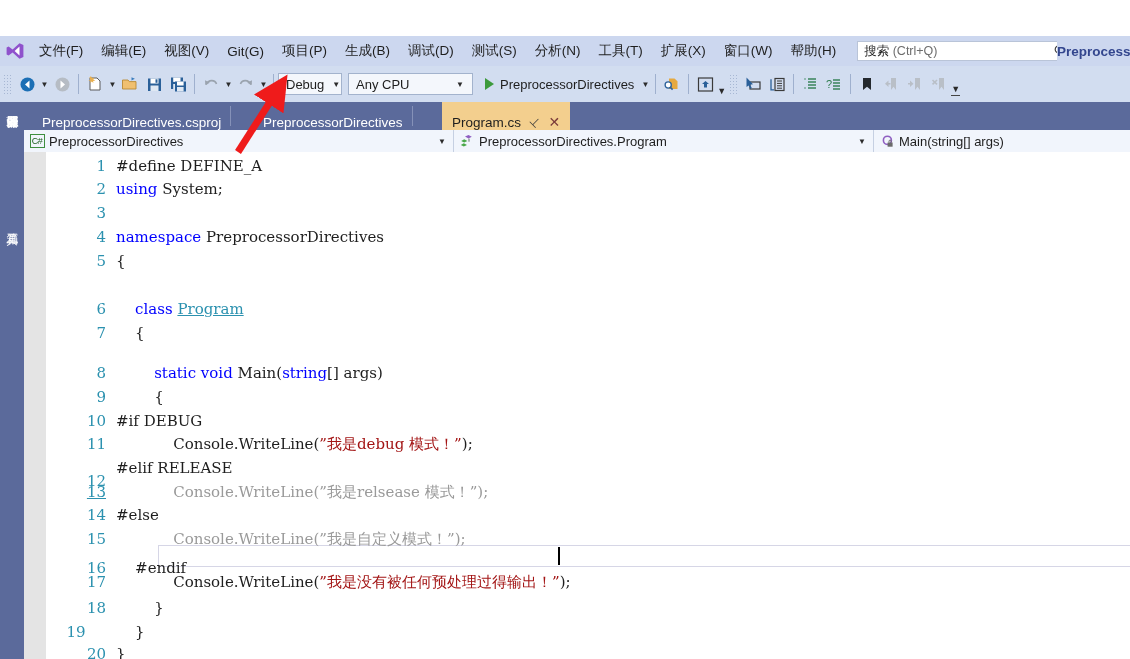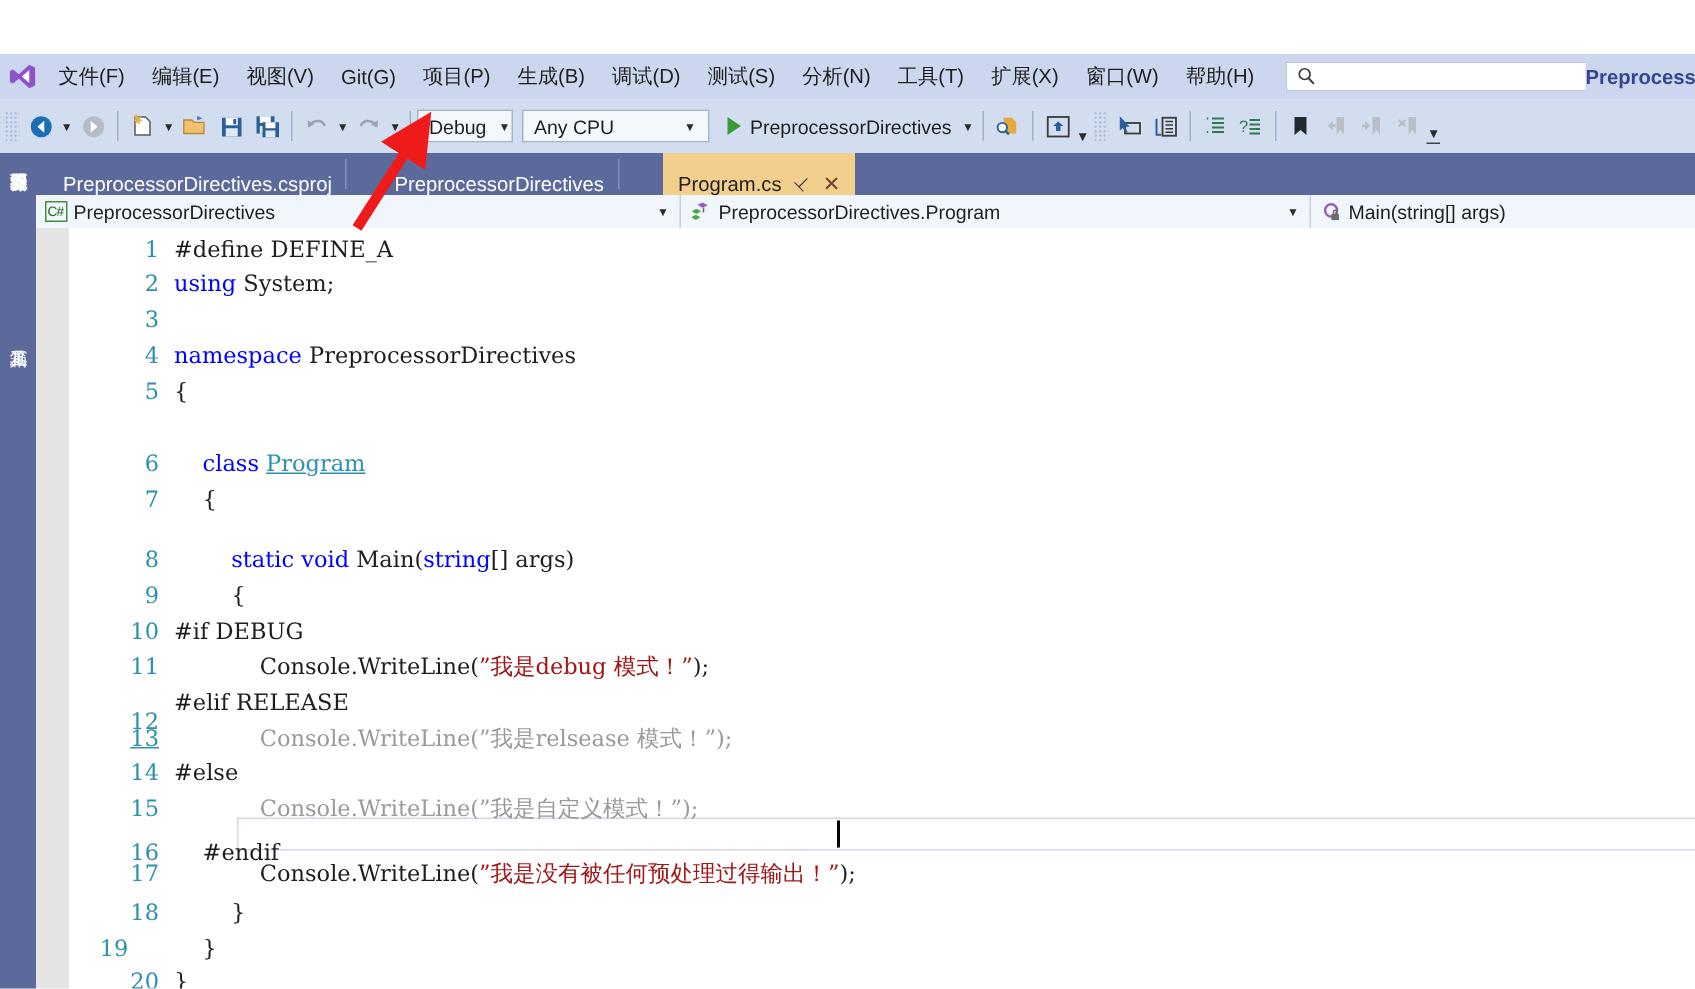--- a/index.html
+++ b/index.html
@@ -206,20 +206,21 @@
         <span>扩展(X)</span>
       </div>
     <div id="mi-11" class="menu-item">
         <span>窗口(W)</span>
       </div>
     <div id="mi-12" class="menu-item">
         <span>帮助(H)</span>
       </div>
 
     <div class="searchbox">
+      <div class="ph"><b>搜索</b><span> (Ctrl+Q)</span></div>
       <svg class="search-ico" viewBox="0 0 16 16">
         <circle cx="6.6" cy="6.2" r="4.1" fill="none" stroke="#3a3a3a" stroke-width="1.3"></circle>
         <line x1="9.6" y1="9.3" x2="13.6" y2="13.6" stroke="#3a3a3a" stroke-width="1.5"></line>
       </svg>
     </div>
   </div>
 
   <div class="title-right">
     <span>Preprocesso</span>
   </div>

